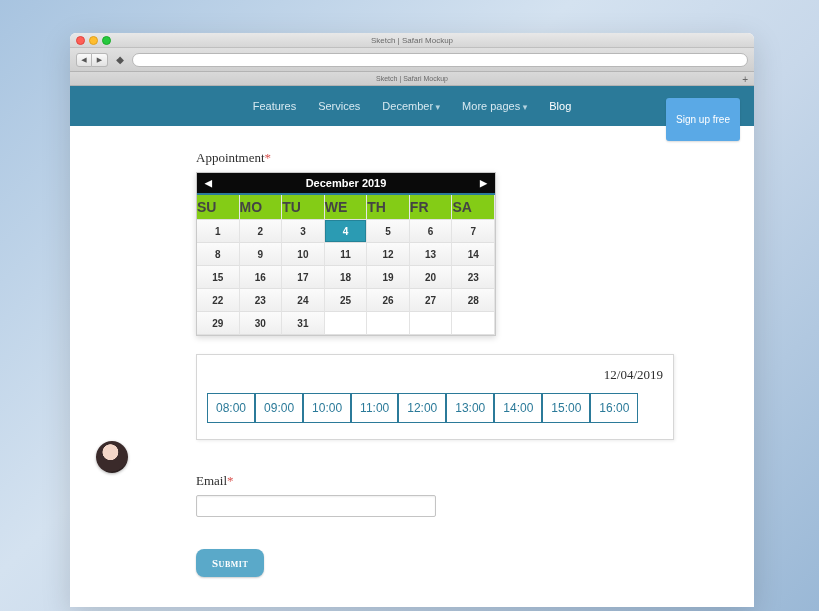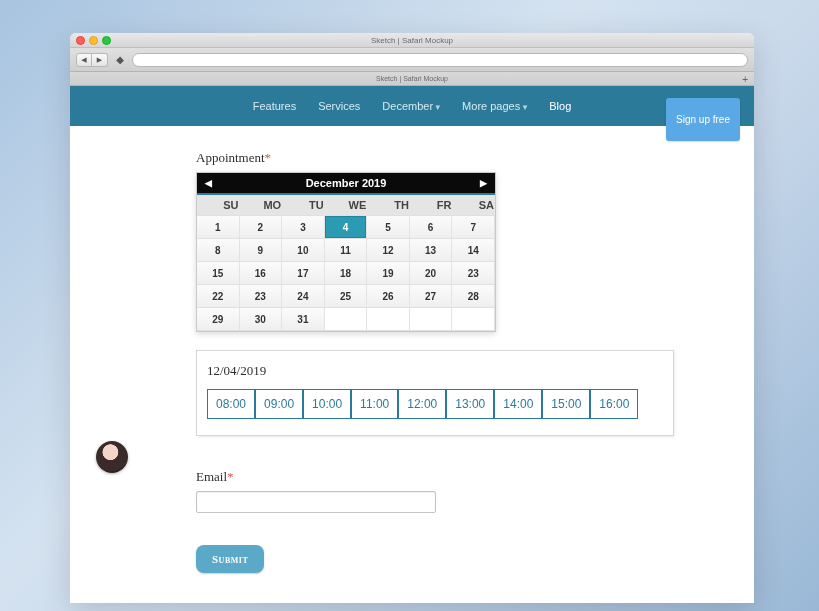--- a/index.html
+++ b/index.html
@@ -126,23 +126,23 @@
     align-items:center;
     justify-content:space-between;
     padding:0 8px;
     font-size:11px;
     font-weight:bold;
     border-bottom: 2px solid #2b7a99;
   }
   .cal-arrow { cursor:pointer; font-size:9px; }
   .cal-grid { display:grid; grid-template-columns: repeat(7, 1fr); }
   .cal-dow {
-    background:#e5e5e5;
-    font-size:11px;
-    text-align:right;
+    background:#84cc16;
+    font-size:14px;
+    text-align:left;
     padding:4px 0;
     color:#444;
     border-right:1px solid #e6e6e6;
     border-bottom:1px solid #e0e0e0;
     font-weight:bold;
   }
   .cal-cell {
     height:23px;
     font-size:10px;
     text-align:center;
@@ -161,21 +161,21 @@
     box-shadow: inset 0 0 0 1px rgba(0,0,0,0.15);
   }
   
   .slot-panel {
     margin-top: 18px;
     width: 478px;
     border:1px solid #d6d6d6;
     padding: 12px 10px 16px 10px;
     box-shadow: 1px 1px 3px rgba(0,0,0,0.08);
   }
-  .slot-date { font-size:13px; margin-bottom:10px; color:#2e2e2e; }
+  .slot-date { font-size:13px; margin-bottom:10px; color:#2e2e2e;text-align:right; }
   .slots { display:flex; flex-wrap:wrap; }
   .slot {
     border:1px solid #2b7a99;
     color:#2b7a99;
     font-size:12px;
     padding:7px 8px;
     background:#fff;
     cursor:pointer;
     font-family: Arial, sans-serif;
   }

